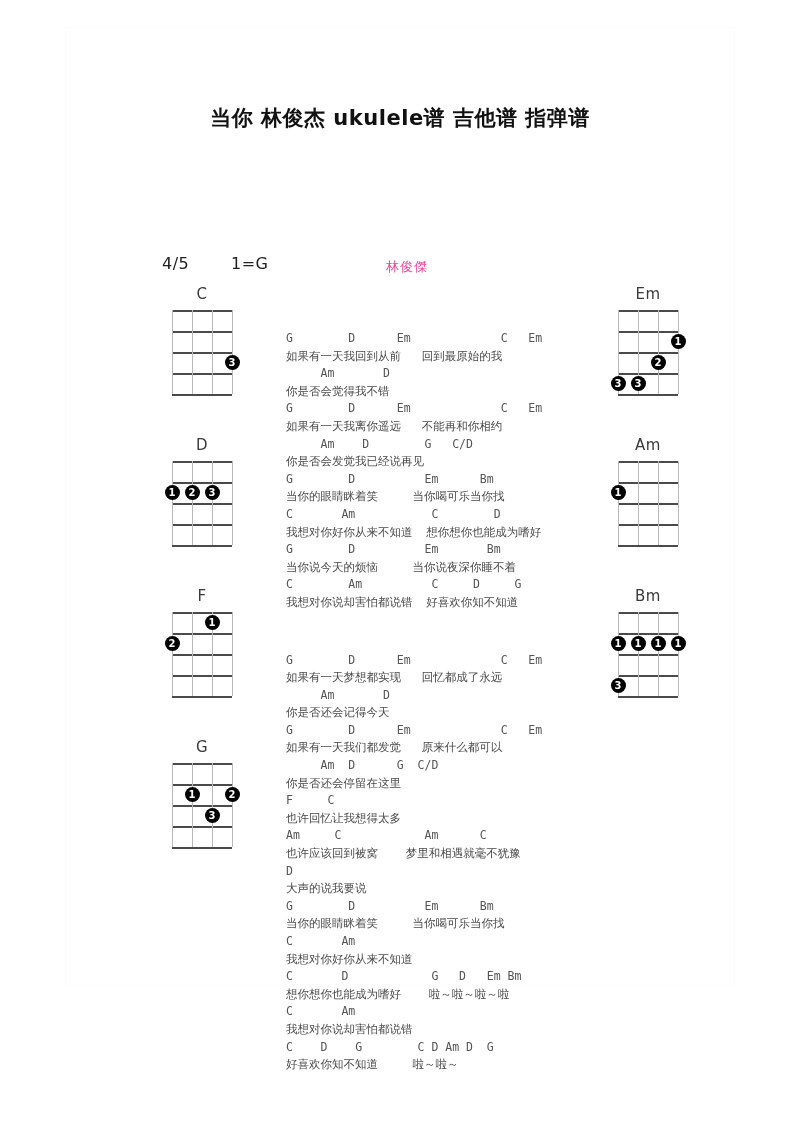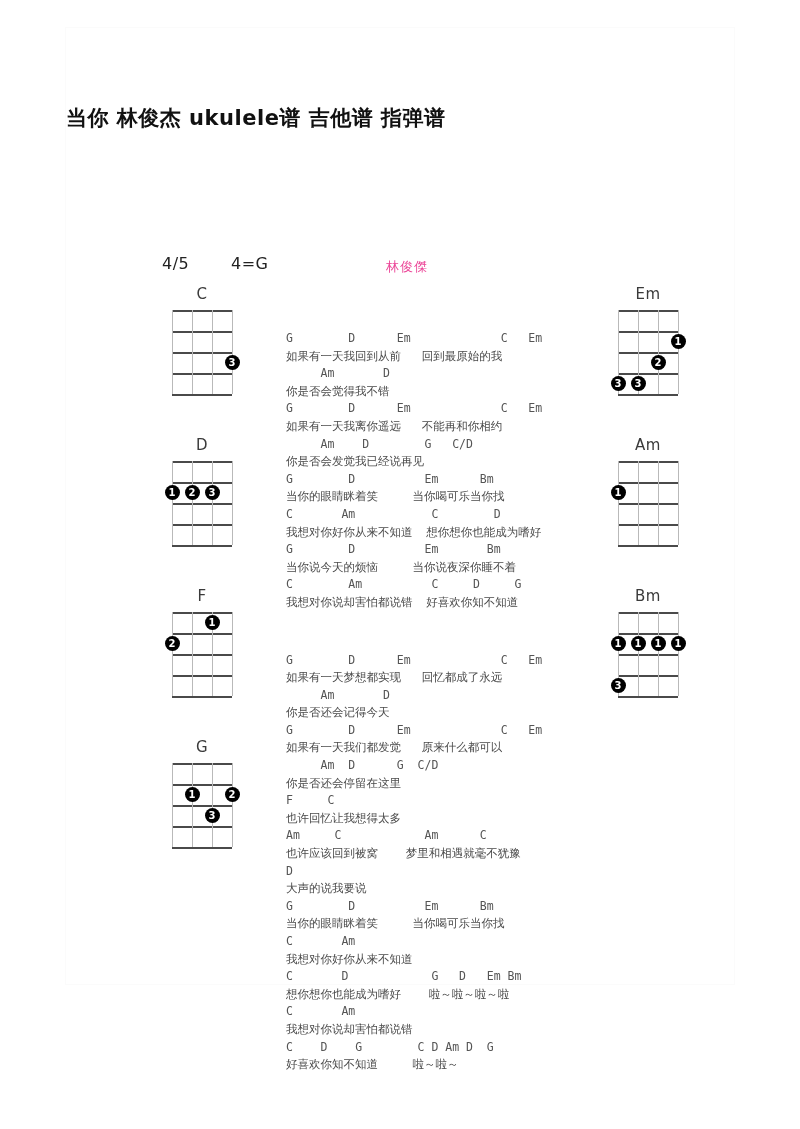--- a/index.html
+++ b/index.html
@@ -26,20 +26,21 @@
     background: #ffffff;
     box-shadow: 0 0 0 1px #fbfbfb;
   }
 
   
   #page-heading {
     position: absolute;
     left: 0;
     top: 76px;
     width: 668px;
+    text-align: center;
     font-size: 21px;
     font-weight: 700;
     letter-spacing: 0.5px;
     color: #111;
     white-space: nowrap;
   }
 
   #song-title {
     position: absolute;
     left: 0;
@@ -168,21 +169,21 @@
   .ln-chord { color: #555; }
   .ln-lyric { color: #4a4a4a; }
 </style>
 </head>
 <body>
 
 <div id="sheet">
 
   <div id="page-heading">当你 林俊杰 ukulele谱 吉他谱 指弹谱</div>
   <div id="meter">4/5</div>
-  <div id="key-sig">4=G</div>
+  <div id="key-sig">1=G</div>
   <div id="artist">林俊傑</div>
 
 
   <div class="chord-col" id="chords-left">
       <div class="chord">
         <div class="chord-name">C</div>
         <div class="grid-wrap">
           <div class="fretboard">
             <div class="fret-line" style="top: 0px;"></div>
             <div class="fret-line" style="top: 21px;"></div>

